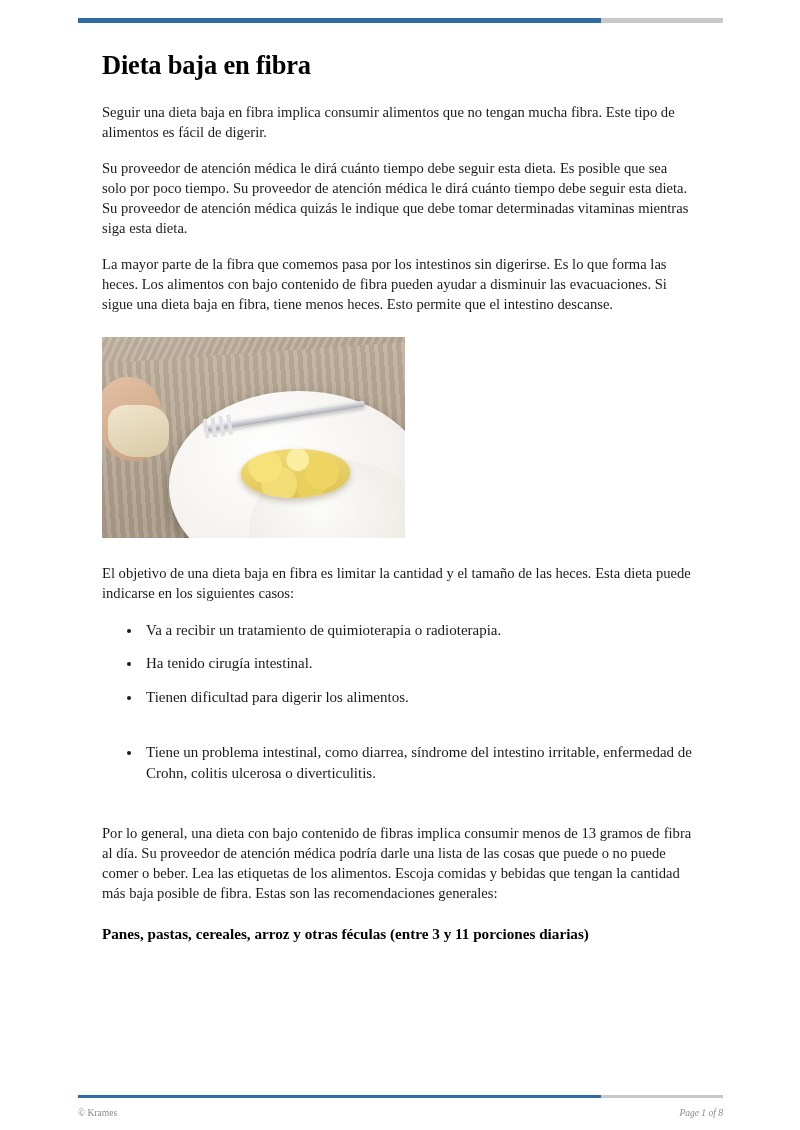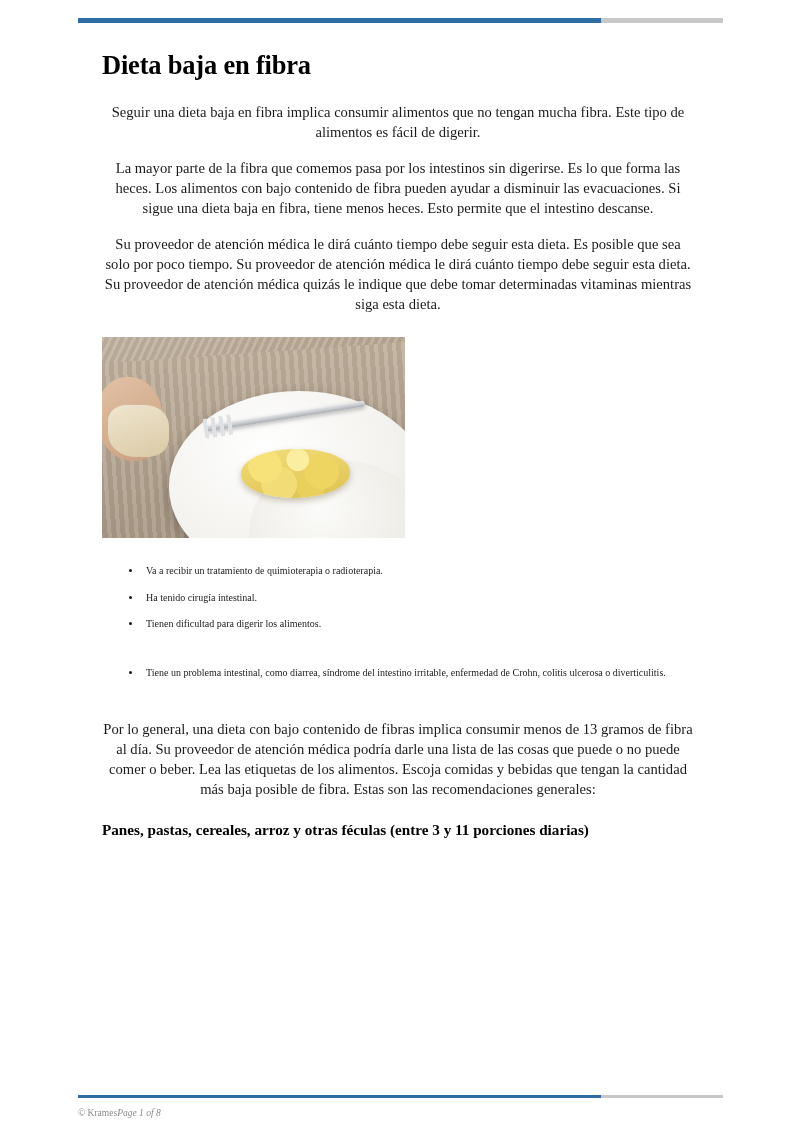--- a/index.html
+++ b/index.html
@@ -58,21 +58,21 @@
     font-size: 20.5px;
     font-weight: bold;
     margin: 0 0 14px 0;
     color: #000;
     letter-spacing: -0.1px;
   }
   p.para {
     font-size: 14.6px;
     line-height: 1.37;
     margin: 0 0 16px 0;
-    text-align: center;
+    text-align: left;
     color: #1a1a1a;
   }
   p.para:last-child { margin-bottom: 0; }
   .figure {
     margin: 22px 0 26px 0;
     width: 303px;
     height: 201px;
     position: relative;
     overflow: hidden;
     background: #b9a998;
@@ -150,21 +150,21 @@
   .fig-bread {
     position: absolute;
     left: 2%; top: 34%;
     width: 20%; height: 26%;
     border-radius: 30% 40% 35% 45%;
     background: linear-gradient(160deg, #f0e6cf, #d9c9a5);
   }
   ul.bullets {
     margin: 0 0 18px 0;
     padding-left: 40px;
-    font-size: 10px;
+    font-size: 15px;
     line-height: 1.37;
   }
   ul.bullets li {
     margin-bottom: 13px;
     padding-left: 4px;
   }
   ul.bullets li:last-child { margin-bottom: 0; margin-top: 35px; }
   p.subhead {
     font-size: 15.2px;
     font-weight: bold;
@@ -191,20 +191,21 @@
     flex: 1;
     height: 100%;
     background: #c8c8c8;
   }
   .footer {
     position: absolute;
     bottom: 12px;
     left: 78px;
     width: 645px;
     display: flex;
+    justify-content: space-between;
     align-items: center;
     font-size: 9.5px;
     color: #8a8a8a;
     font-style: italic;
   }
   .footer .copyright { font-style: normal; }
 </style>
 </head>
 <body>
 
@@ -213,35 +214,36 @@
   <div class="header-rule">
     <div class="seg-blue"></div>
     <div class="seg-gray"></div>
   </div>
 
   <div class="content">
 
     <h1 class="doc-title">Dieta baja en fibra</h1>
 
     <p class="para">Seguir una dieta baja en fibra implica consumir alimentos que no tengan mucha fibra. Este tipo de alimentos es fácil de digerir.</p>
+    <p class="para">Su proveedor de atención médica le dirá cuánto tiempo debe seguir esta dieta. Es posible que sea solo por poco tiempo. Su proveedor de atención médica le dirá cuánto tiempo debe seguir esta dieta. Su proveedor de atención médica quizás le indique que debe tomar determinadas vitaminas mientras siga esta dieta.</p>
     <p class="para">La mayor parte de la fibra que comemos pasa por los intestinos sin digerirse. Es lo que forma las heces. Los alimentos con bajo contenido de fibra pueden ayudar a disminuir las evacuaciones. Si sigue una dieta baja en fibra, tiene menos heces. Esto permite que el intestino descanse.</p>
-    <p class="para">Su proveedor de atención médica le dirá cuánto tiempo debe seguir esta dieta. Es posible que sea solo por poco tiempo. Su proveedor de atención médica le dirá cuánto tiempo debe seguir esta dieta. Su proveedor de atención médica quizás le indique que debe tomar determinadas vitaminas mientras siga esta dieta.</p>
 
     <div class="figure">
       <div class="fig-bg"></div>
       <div class="fig-tablecloth"></div>
       <div class="fig-plate">
         <div class="fig-plate-inner"></div>
       </div>
       <div class="fig-eggs"></div>
       <div class="fig-fork"></div>
       <div class="fig-hand"></div>
       <div class="fig-bread"></div>
     </div>
 
+    <p class="para">El objetivo de una dieta baja en fibra es limitar la cantidad y el tamaño de las heces. Esta dieta puede indicarse en los siguientes casos:</p>
     <ul class="bullets">
       <li>Va a recibir un tratamiento de quimioterapia o radioterapia.</li>
       <li>Ha tenido cirugía intestinal.</li>
       <li>Tienen dificultad para digerir los alimentos.</li>
       <li>Tiene un problema intestinal, como diarrea, síndrome del intestino irritable, enfermedad de Crohn, colitis ulcerosa o diverticulitis.</li>
     </ul>
 
     <div class="spacer-lg"></div>
 
     <p class="para">Por lo general, una dieta con bajo contenido de fibras implica consumir menos de 13 gramos de fibra al día. Su proveedor de atención médica podría darle una lista de las cosas que puede o no puede comer o beber. Lea las etiquetas de los alimentos. Escoja comidas y bebidas que tengan la cantidad más baja posible de fibra. Estas son las recomendaciones generales:</p>

